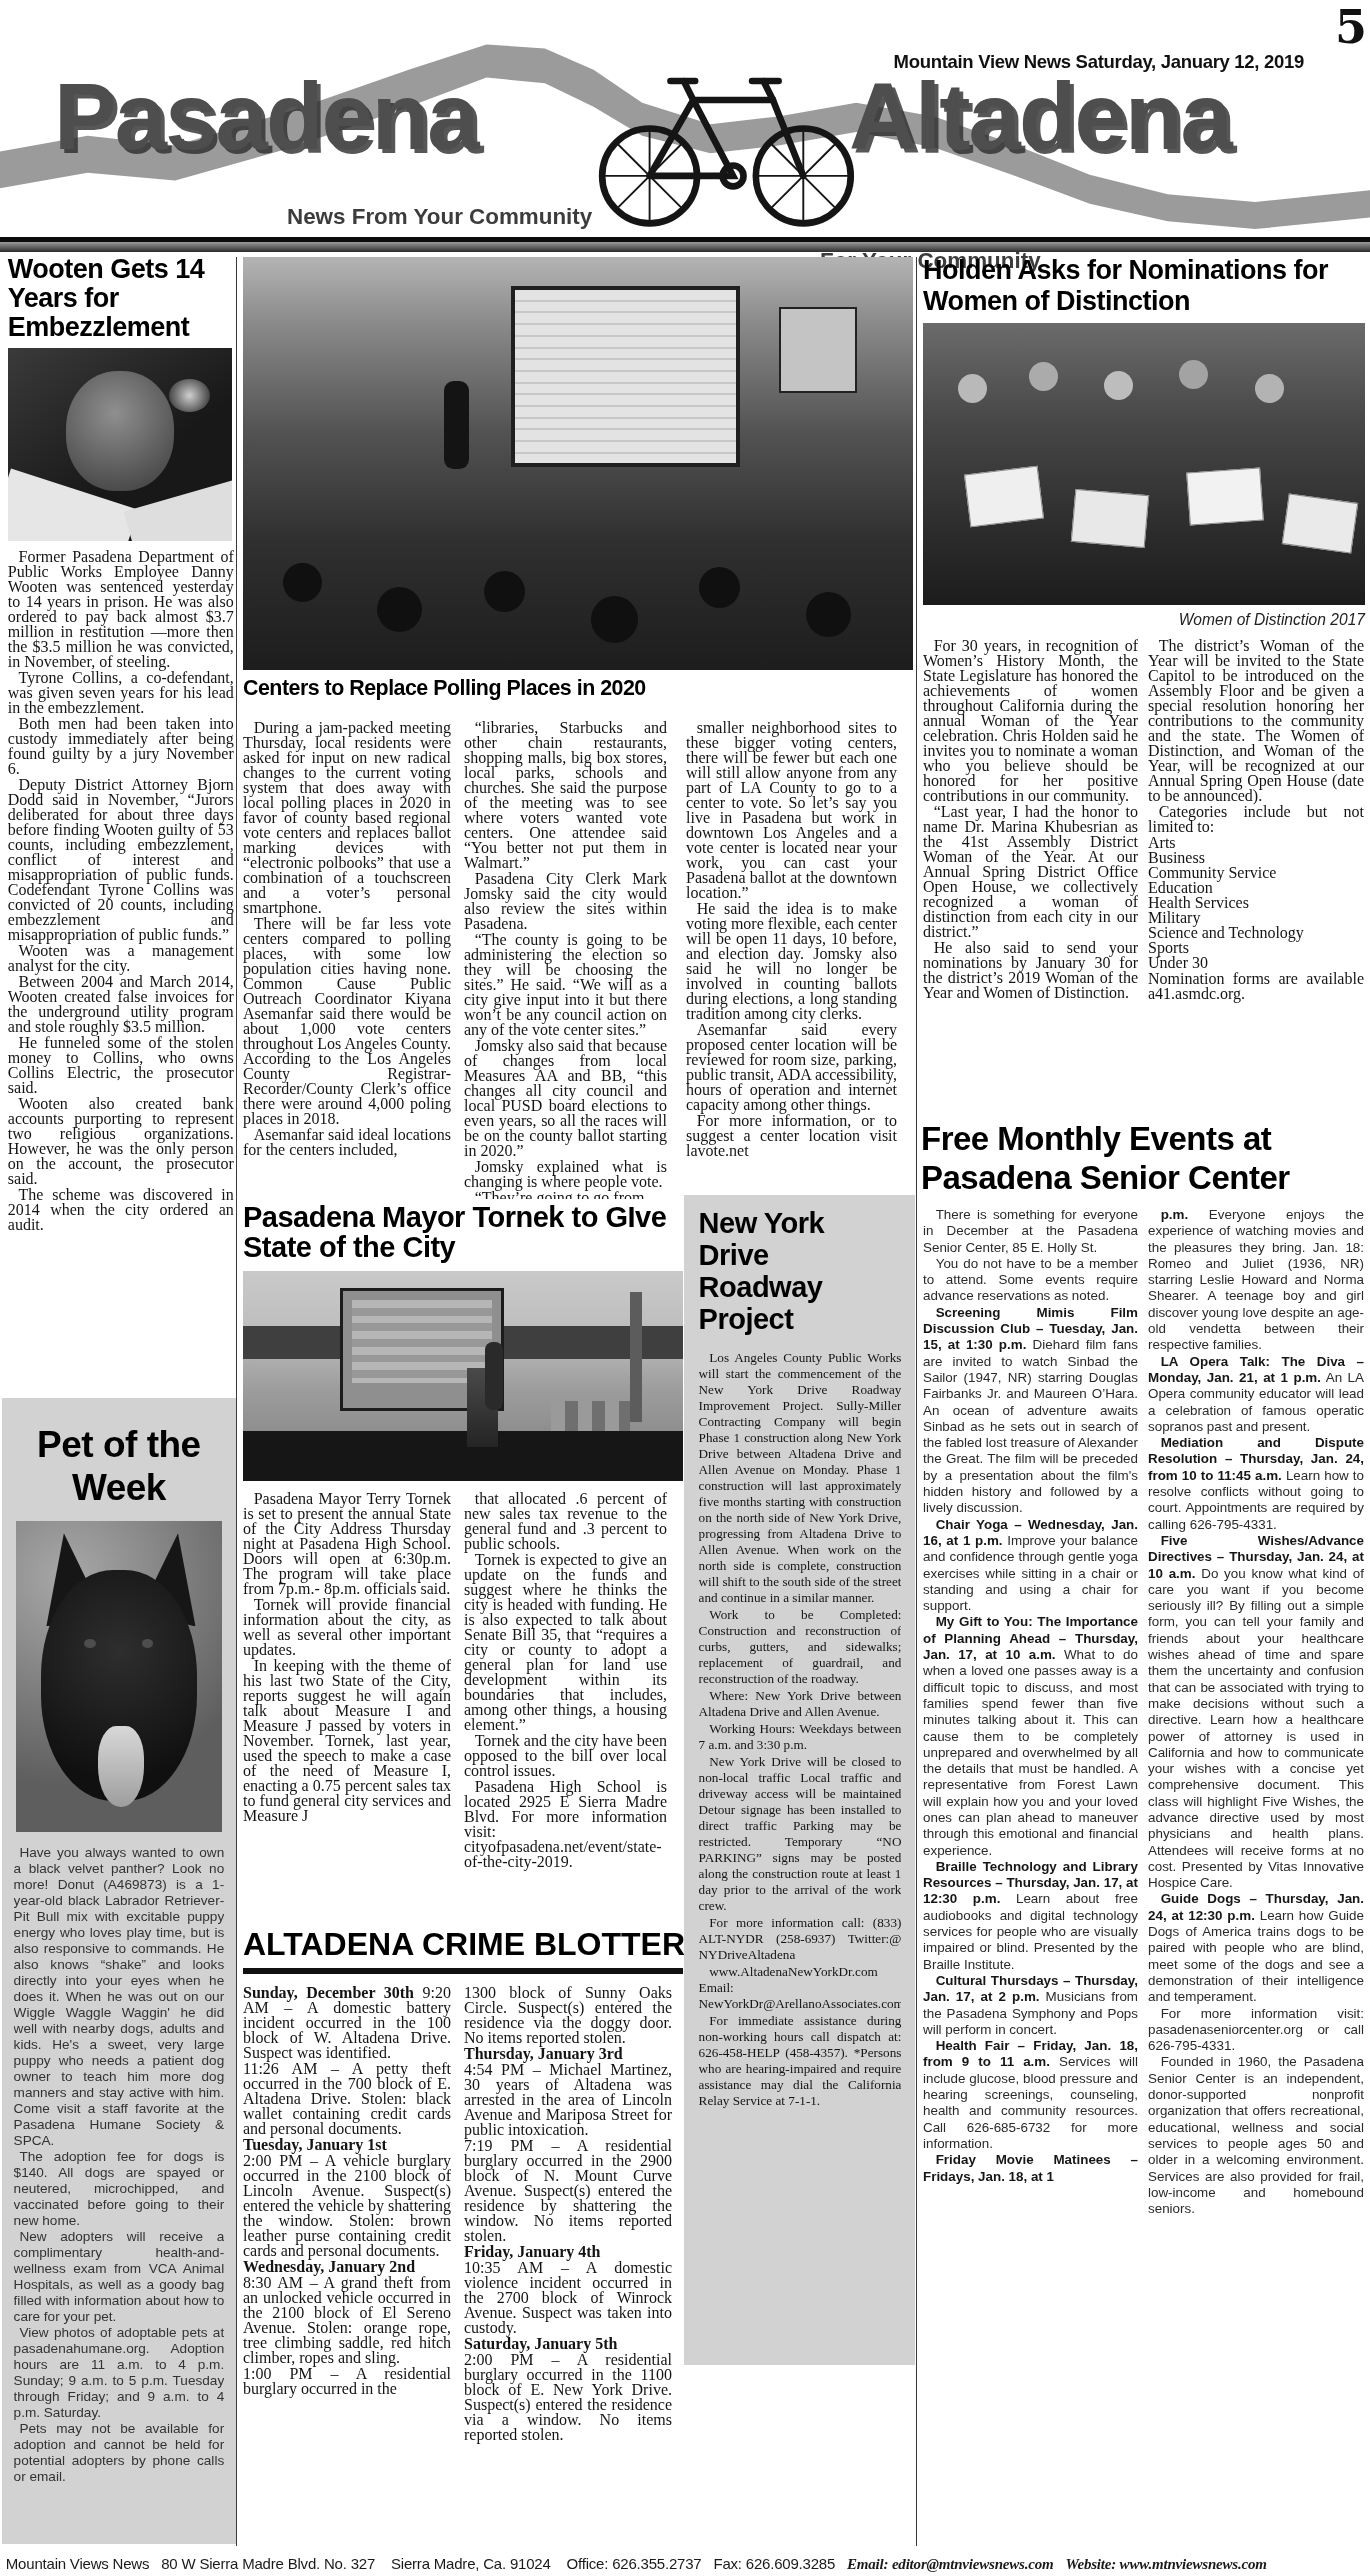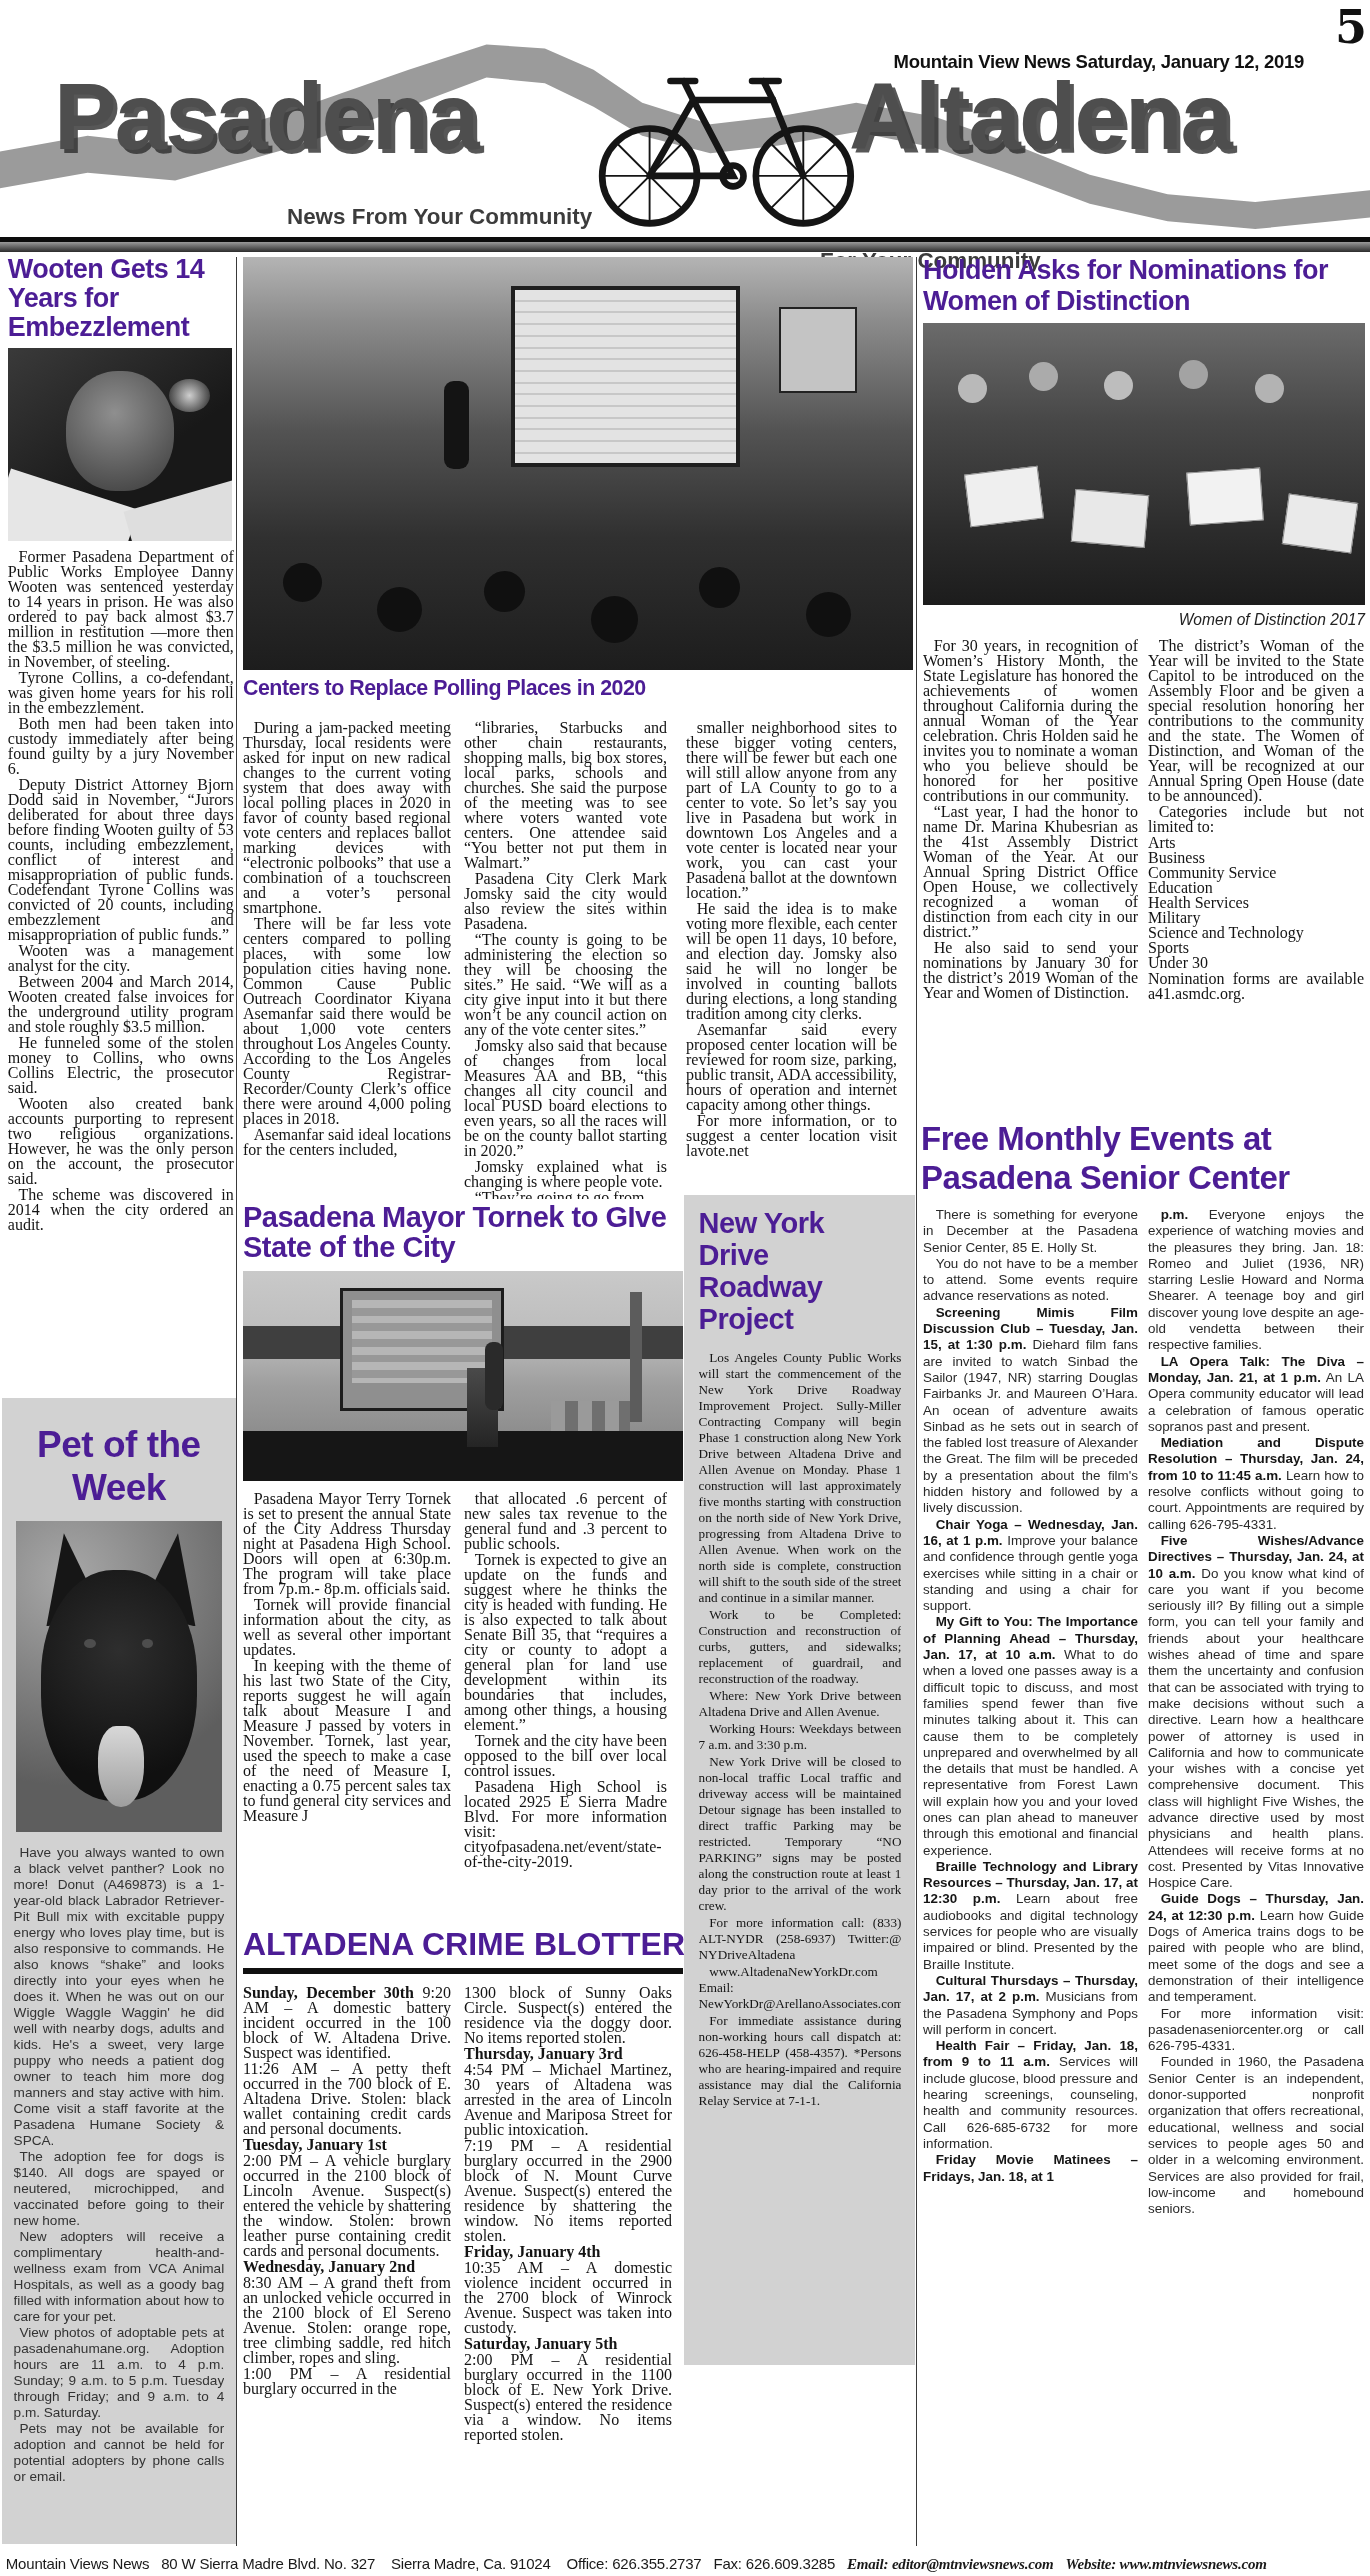--- a/index.html
+++ b/index.html
@@ -1,19 +1,19 @@
 <!DOCTYPE html>
 <html><head>
 <meta charset="utf-8">
 <style>
   html,body{margin:0;padding:0;background:#fff;}
   #page{position:relative;width:1370px;height:2576px;background:#fff;overflow:hidden;
         font-family:"Liberation Sans",sans-serif;color:#111;}
   .abs{position:absolute;}
-  .hl{font-family:"Liberation Sans",sans-serif;font-weight:bold;color:#4c1d95;letter-spacing:-0.5px;}
+  .hl{font-family:"Liberation Sans",sans-serif;font-weight:bold;color:#000000;letter-spacing:-0.5px;}
   .serifcol{font-family:"Liberation Serif",serif;font-size:16px;line-height:15px;
             text-align:justify;color:#141414;overflow:hidden;}
   .serifcol p{margin:0 0 1px 0;text-indent:10.7px;}
   .serifcol p.flush{text-indent:0;}
   .sanscol{font-family:"Liberation Sans",sans-serif;font-size:13.4px;line-height:16.3px;
            text-align:justify;color:#2a2a2a;overflow:hidden;}
   .sanscol p{margin:0;text-indent:12.7px;}
   .sanscol p b{color:#161616;}
   .vrule{width:1px;background:#3a3a3a;}
   .photo{overflow:hidden;}
@@ -73,21 +73,21 @@
     <div class="hl" style="font-size:27px;line-height:29px;">Wooten Gets 14 Years for Embezzlement</div>
     <div class="photo" style="position:relative;width:224px;height:193px;margin-top:5.8px;background:linear-gradient(145deg,#3a3a3a,#181818 60%);">
       <div class="abs" style="left:72%;top:16%;width:41px;height:33px;border-radius:50%;background:radial-gradient(circle,#cfcfcf,rgba(60,60,60,0));"></div>
       <div class="abs" style="left:26%;top:12%;width:48%;height:62%;border-radius:48% 48% 46% 46%;background:radial-gradient(circle at 45% 35%,#8f8f8f,#4a4a4a 80%);"></div>
       <div class="abs" style="left:-6%;top:72%;width:60%;height:46%;background:#e6e6e6;transform:rotate(18deg);"></div>
       <div class="abs" style="left:56%;top:76%;width:52%;height:44%;background:#dedede;transform:rotate(-16deg);"></div>
     </div>
     <div class="serifcol" style="margin-top:7.8px;height:845px;">
 
     <p>Former Pasadena Department of Public Works Employee Danny Wooten was sentenced yesterday to 14 years in prison. He was also ordered to pay back almost $3.7 million in restitution —more then the $3.5 million he was convicted, in November, of steeling.</p>
-        <p>Tyrone Collins, a co-defendant, was given home years for his roll in the embezzlement.</p>
+        <p>Tyrone Collins, a co-defendant, was given seven years for his lead in the embezzlement.</p>
         <p>Both men had been taken into custody immediately after being found guilty by a jury November 6.</p>
         <p>Deputy District Attorney Bjorn Dodd said in November, “Jurors deliberated for about three days before finding Wooten guilty of 53 counts, including embezzlement, conflict of interest and misappropriation of public funds. Codefendant Tyrone Collins was convicted of 20 counts, including embezzlement and misappropriation of public funds.”</p>
         <p>Wooten was a management analyst for the city.</p>
         <p>Between 2004 and March 2014, Wooten created false invoices for the underground utility program and stole roughly $3.5 million.</p>
         <p>He funneled some of the stolen money to Collins, who owns Collins Electric, the prosecutor said.</p>
         <p>Wooten also created bank accounts purporting to represent two religious organizations. However, he was the only person on the account, the prosecutor said.</p>
         <p>The scheme was discovered in 2014 when the city ordered an audit.</p>
       </div>
   </div>
 

